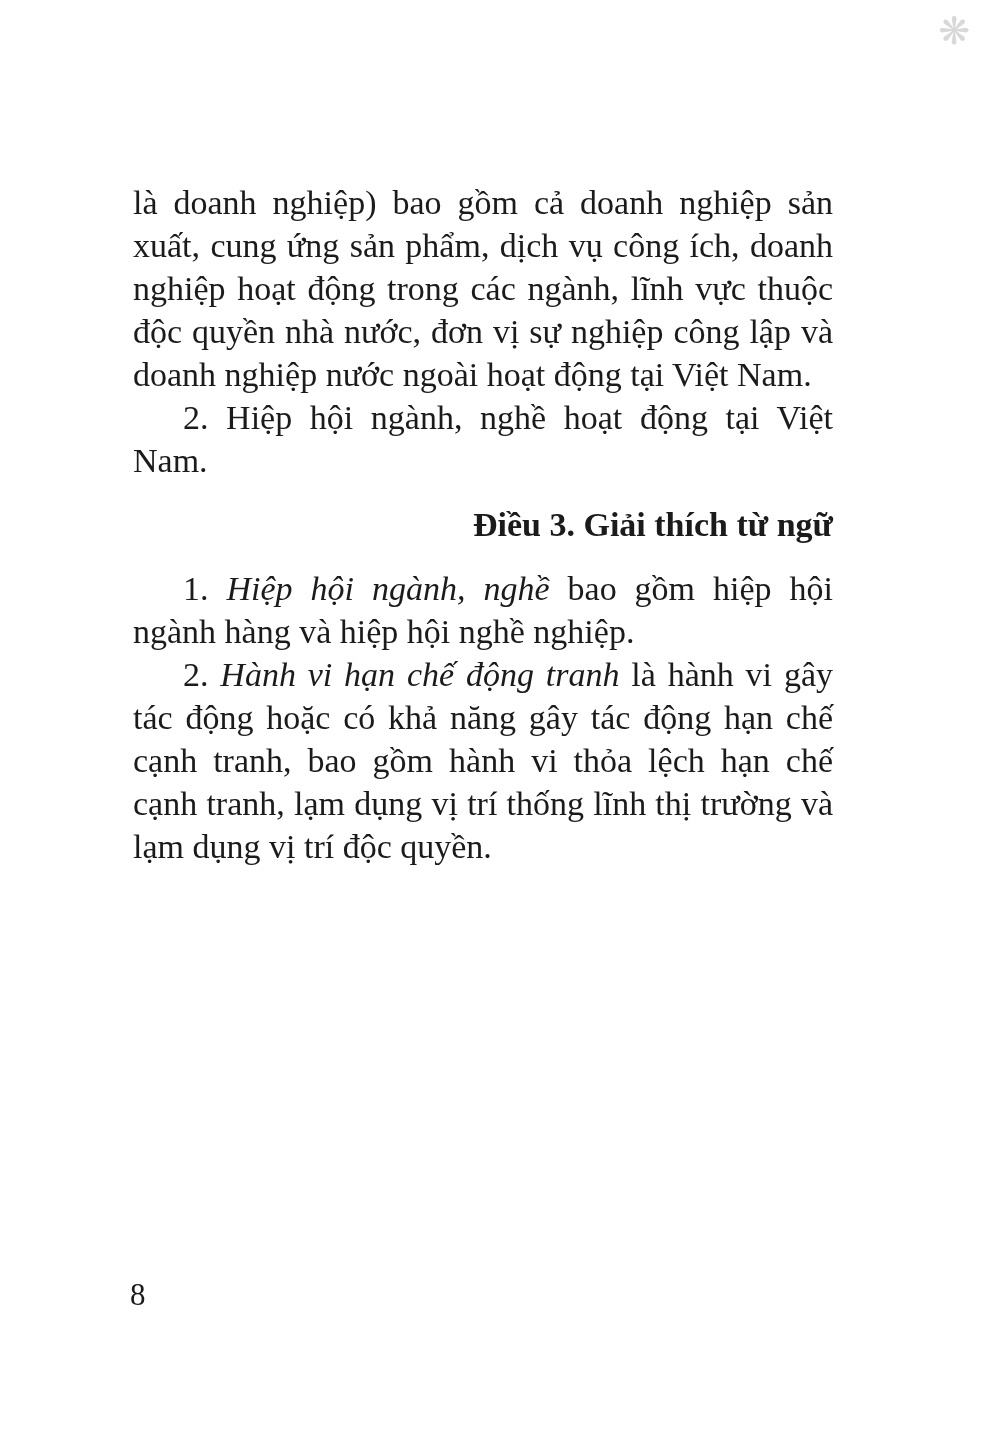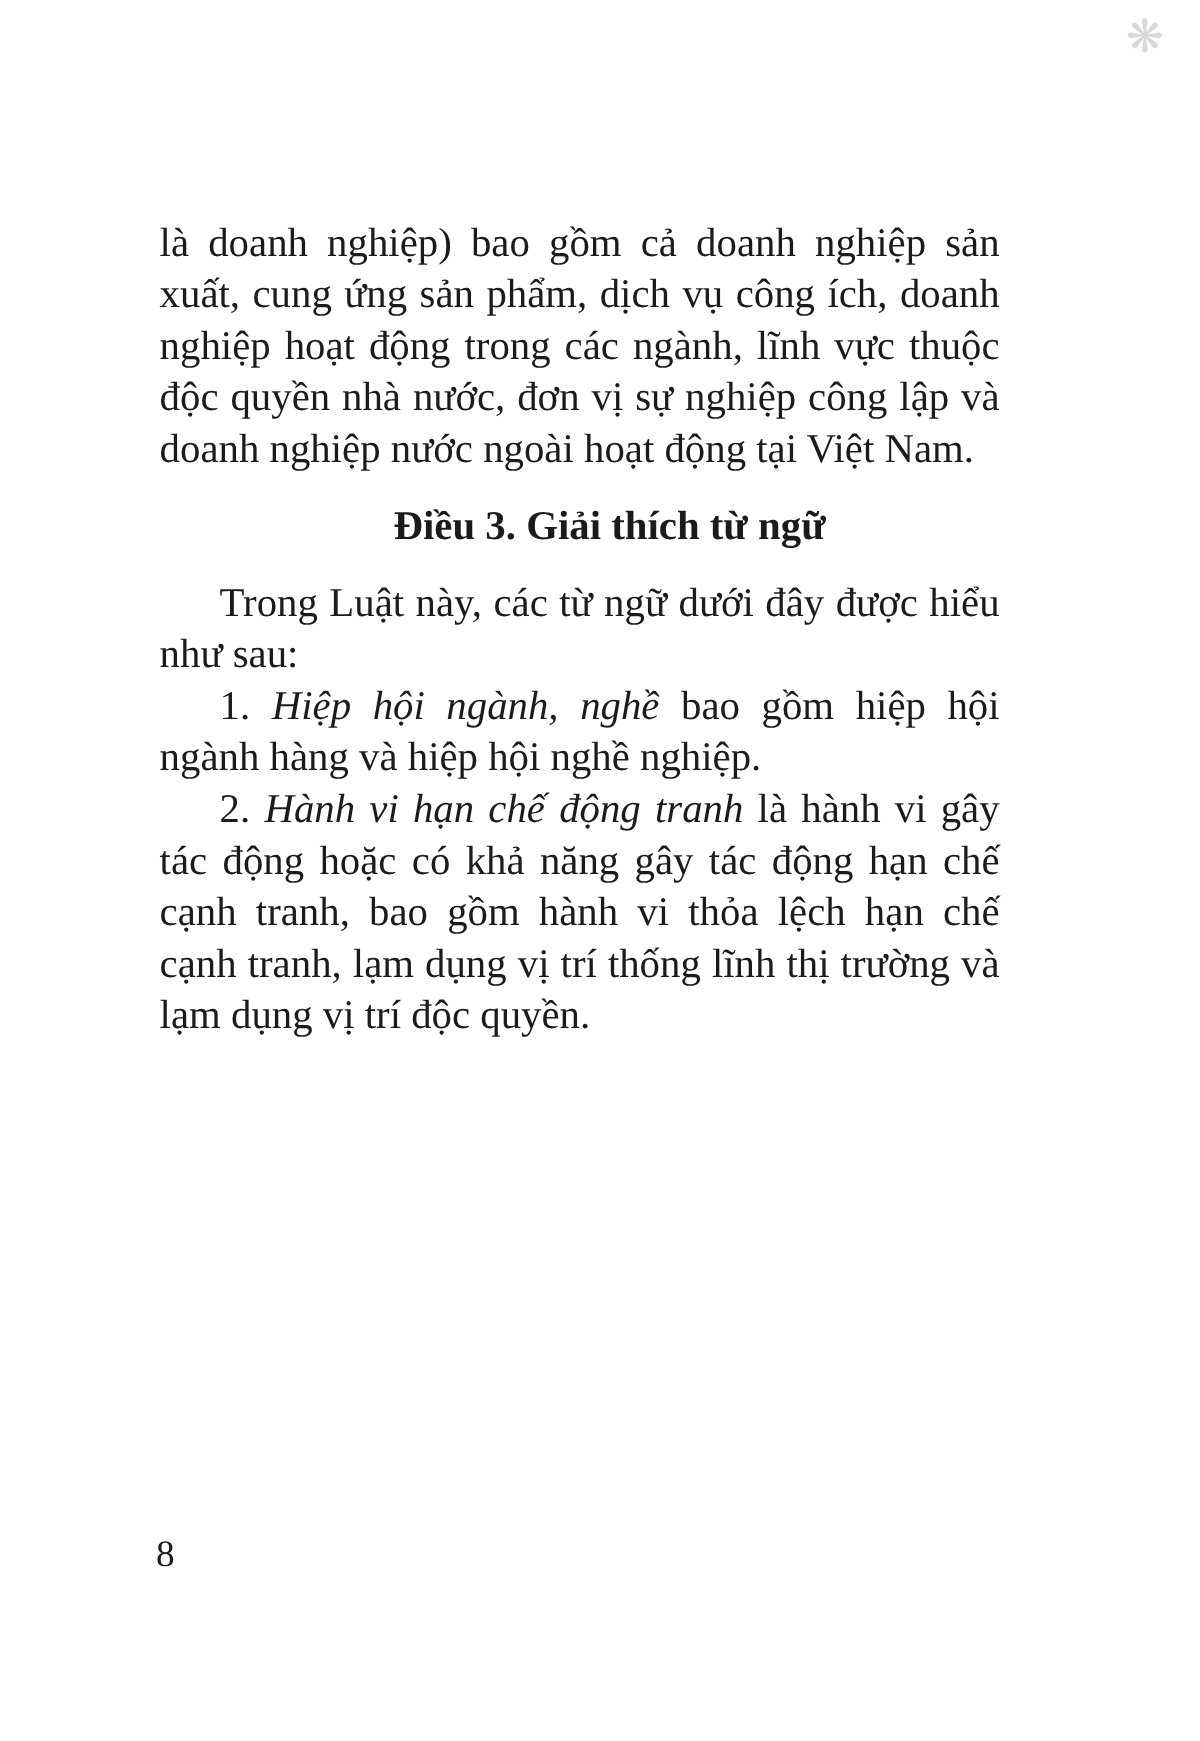--- a/index.html
+++ b/index.html
@@ -36,21 +36,21 @@
   }
   .body-text p {
     margin: 0;
     padding: 0;
   }
   .body-text p.indent {
     text-indent: 50px;
   }
   .body-text p.heading {
     font-weight: bold;
-    text-align: center;
+    text-align: right;
     margin-top: 21px;
     margin-bottom: 21px;
   }
   .run-italic { font-style: italic; }
   .run-bold { font-weight: bold; }
   .run-normal { font-style: normal; }
   .page-number {
     position: absolute;
     left: 130px;
     top: 1276px;
@@ -60,20 +60,20 @@
   }
 </style>
 </head>
 <body>
 
 <div class="page">
   <span class="flower">❋</span>
 
   <div class="body-text">
       <p class=""><span class="run-normal">là doanh nghiệp) bao gồm cả doanh nghiệp sản xuất, cung ứng sản phẩm, dịch vụ công ích, doanh nghiệp hoạt động trong các ngành, lĩnh vực thuộc độc quyền nhà nước, đơn vị sự nghiệp công lập và doanh nghiệp nước ngoài hoạt động tại Việt Nam.</span></p>
+      <p class="indent"><span class="run-normal">2. Hiệp hội ngành, nghề hoạt động tại Việt Nam.</span></p>
       <p class="heading indent"><span class="run-bold">Điều 3. Giải thích từ ngữ</span></p>
-      <p class="indent"><span class="run-normal">Trong Luật này, các từ ngữ dưới đây được hiểu như sau:</span></p>
       <p class="indent"><span class="run-normal">1. </span><span class="run-italic">Hiệp hội ngành, nghề</span><span class="run-normal"> bao gồm hiệp hội ngành hàng và hiệp hội nghề nghiệp.</span></p>
       <p class="indent"><span class="run-normal">2. </span><span class="run-italic">Hành vi hạn chế động tranh</span><span class="run-normal"> là hành vi gây tác động hoặc có khả năng gây tác động hạn chế cạnh tranh, bao gồm hành vi thỏa lệch hạn chế cạnh tranh, lạm dụng vị trí thống lĩnh thị trường và lạm dụng vị trí độc quyền.</span></p>
     </div>
 
   <div class="page-number">8</div>
 </div>
 
 </body></html>

